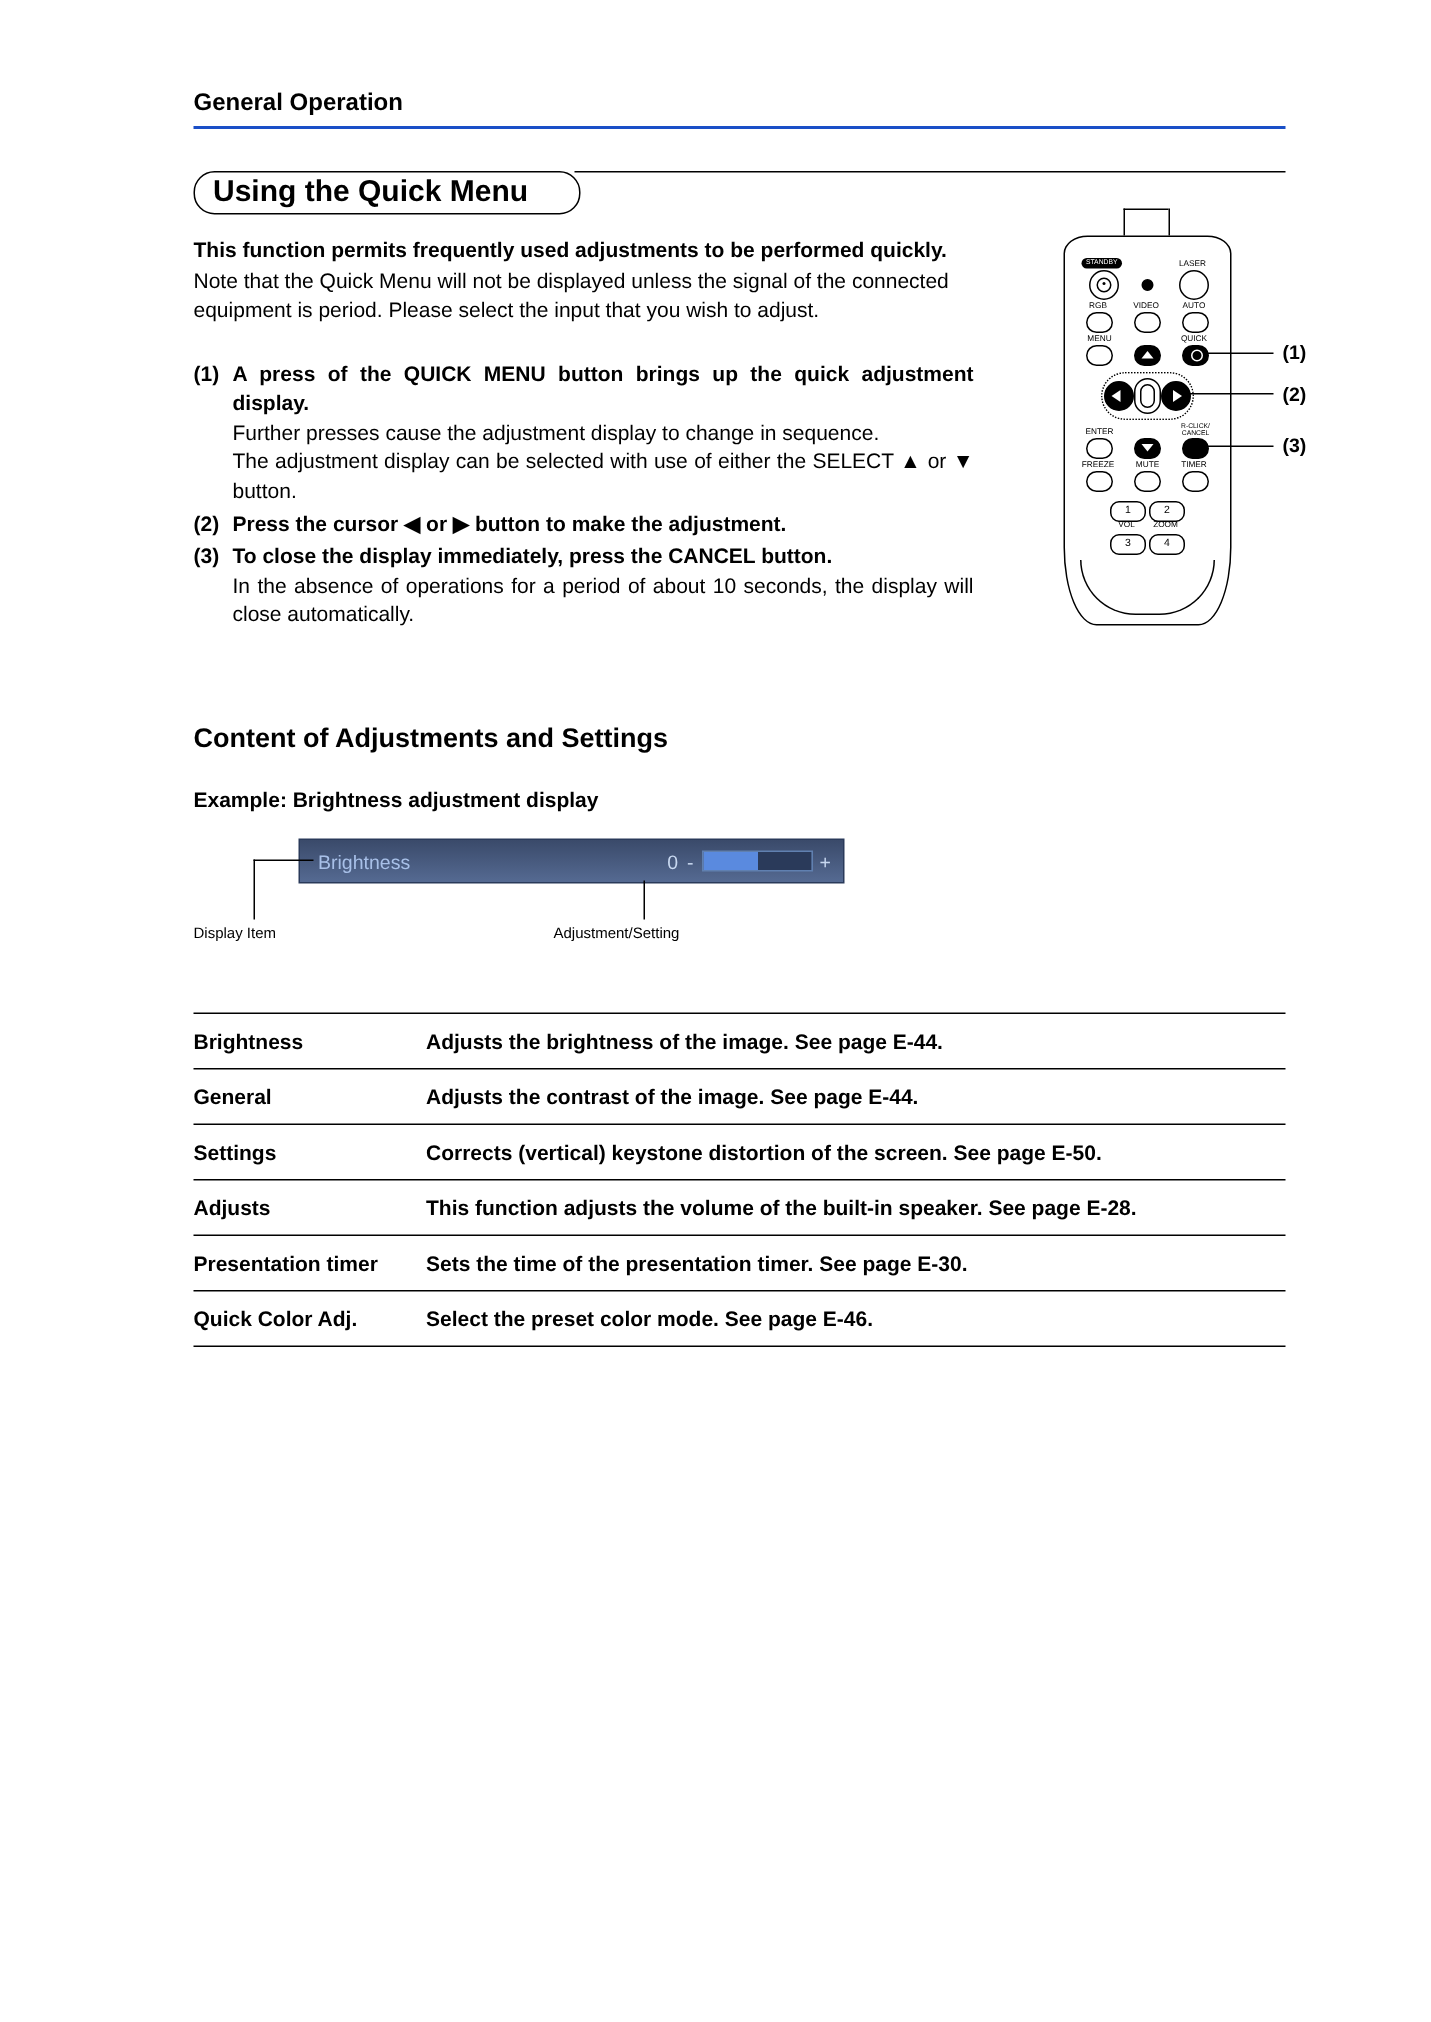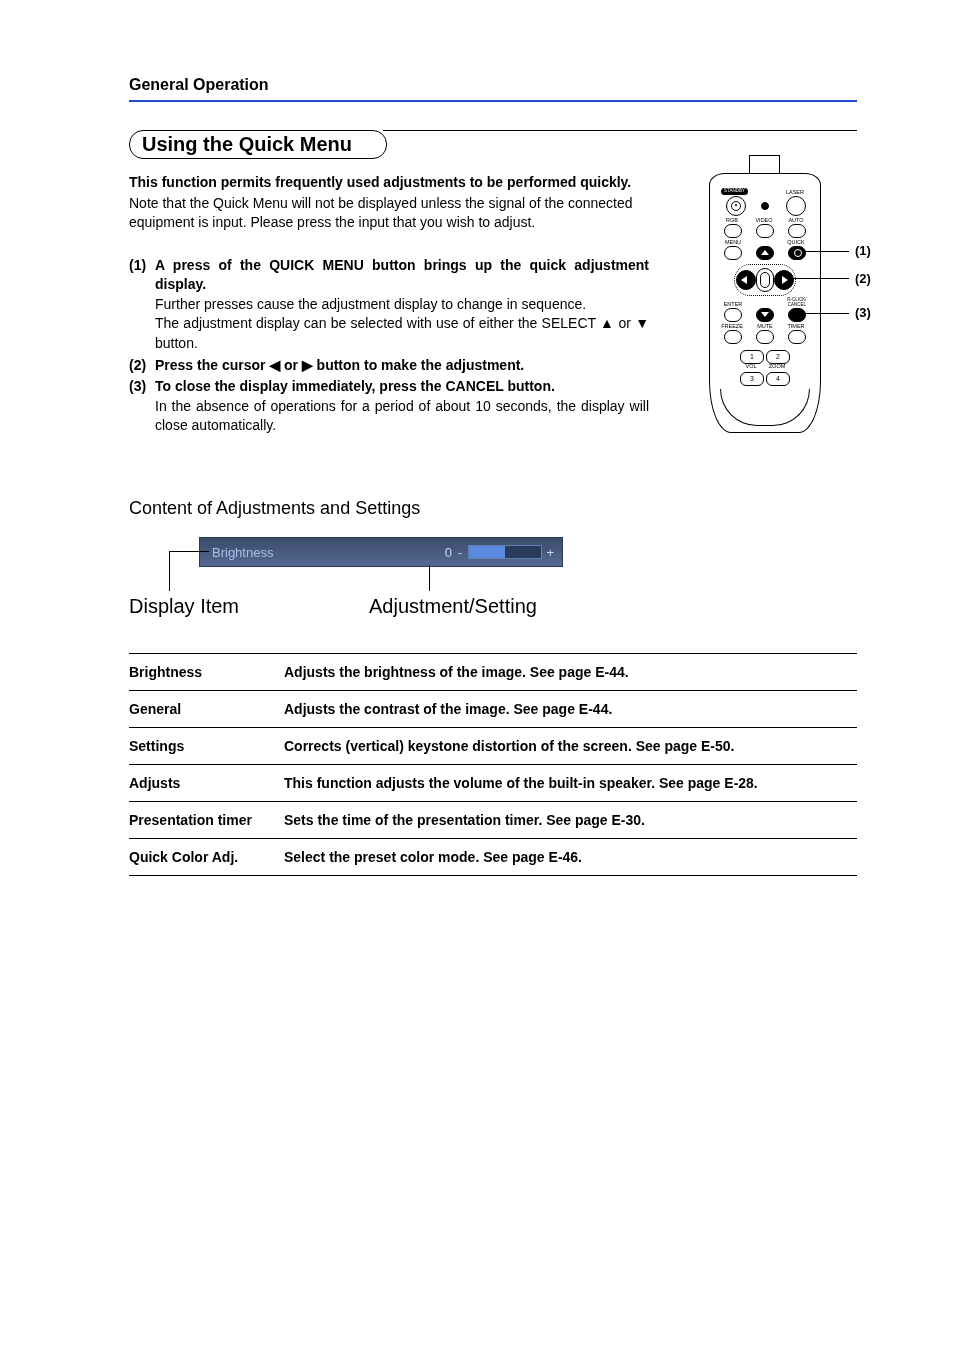--- a/index.html
+++ b/index.html
@@ -4,21 +4,21 @@
 <style>
   body {
     margin: 0;
     padding: 0;
     font-family: Arial, Helvetica, sans-serif;
     background: #fff;
     color: #000;
   }
   .page {
     width: 812px;
-    margin: 16px auto;
+    margin: 0 auto;
     padding: 60px 26px 40px 58px;
     box-sizing: border-box;
     position: relative;
   }
   .header-bar {
     font-weight: bold;
     font-size: 16px;
     padding-bottom: 6px;
     border-bottom: 2px solid #1a4fc7;
   }
@@ -148,21 +148,21 @@
   }
   .dpad-center {
     position: absolute;
     border: 1px solid #000;
     border-radius: 50%;
   }
 
   
   .sub-heading {
     font-size: 18px;
-    font-weight: 400;
+    font-weight: 700;
     margin-top: 60px;
   }
   .example-label {
     font-size: 14px;
     font-weight: bold;
     margin-top: 22px;
   }
   .osd-wrap {
     margin-top: 18px;
     position: relative;
@@ -203,21 +203,21 @@
   .osd-plus {
     color: #c8d8f0;
     padding-left: 4px;
   }
   .osd-lead {
     position: absolute;
     background: #000;
   }
   .osd-caption {
     position: absolute;
-    font-size: 20px;
+    font-size: 10px;
   }
 
   
   .settings-table {
     margin-top: 36px;
     font-size: 14px;
   }
   .settings-row {
     display: flex;
     border-top: 1px solid #000;
@@ -252,21 +252,21 @@
   <div class="header-bar">General Operation</div>
 
   <div class="section-title-wrap">
     <div class="section-title">Using the Quick Menu</div>
     <div class="section-title-line"></div>
   </div>
 
   <div class="two-col">
     <div class="left-col">
       <div class="intro-bold">This function permits frequently used adjustments to be performed quickly.</div>
-      <div class="intro-text">Note that the Quick Menu will not be displayed unless the signal of the connected equipment is input. Please press the input that you wish to adjust.</div>
+      <div class="intro-text">Note that the Quick Menu will not be displayed unless the signal of the connected equipment is period. Please select the input that you wish to adjust.</div>
 
       <div class="steps">
         <div class="step">
           <div class="step-num">(1)</div>
           <div class="step-body">
             <span class="first">A press of the QUICK MENU button brings up the quick adjustment display.</span><br>
             <span class="rest" style="white-space:pre-line">Further presses cause the adjustment display to change in sequence.
 The adjustment display can be selected with use of either the SELECT ▲ or ▼ button.</span>
           </div>
         </div>
@@ -365,20 +365,21 @@
         <span class="label-right" style="left:146px;top:98px">(2)</span>
 
         <div class="lead-line" style="left:94px;top:140px;width:46px"></div>
         <span class="label-right" style="left:146px;top:132px">(3)</span>
       </div>
     </div>
   </div>
 
   <div class="sub-heading">Content of Adjustments and Settings</div>
 
+  <div class="example-label">Example: Brightness adjustment display</div>
 
   <div class="osd-wrap">
     <div class="osd-bar">
       <span class="osd-name">Brightness</span>
       <span style="flex:1"></span>
       <span class="osd-val">0</span>
       <span class="osd-minus">-</span>
       <div class="osd-slider"></div>
       <span class="osd-plus">+</span>
       <span style="width:8px"></span>

